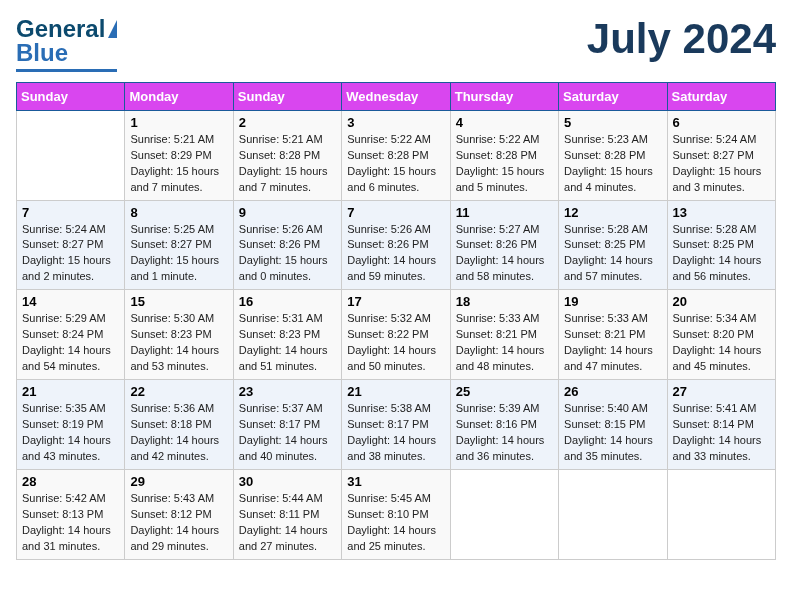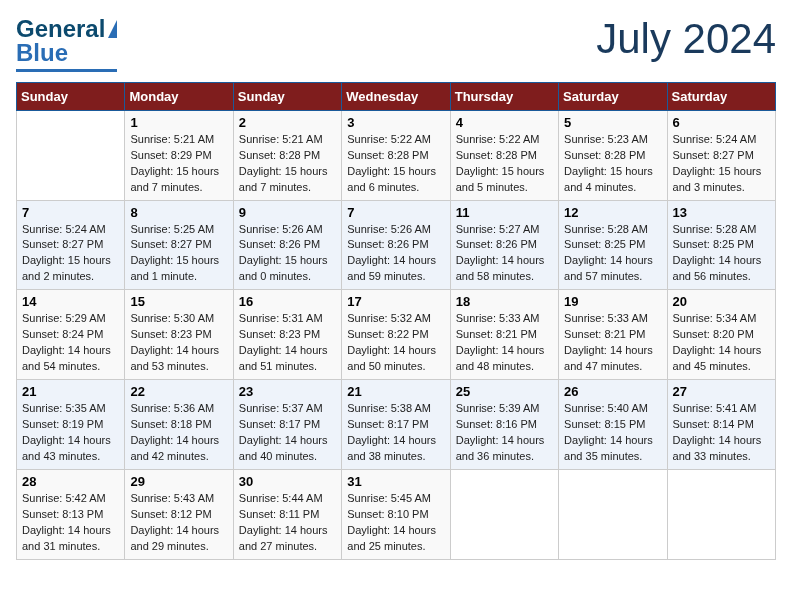--- a/index.html
+++ b/index.html
@@ -31,35 +31,35 @@
       width: 100%;
       height: 3px;
       background: #2a6db5;
       margin-top: 2px;
     }
     .title-area {
       text-align: right;
     }
     .month-title {
       font-size: 42px;
-      font-weight: normal;
+      font-weight: bold;
       color: #1a3a5c;
       line-height: 1.1;
     }
     .location-title {
       font-size: 16px;
       color: #333;
     }
     table {
       width: 100%;
       border-collapse: collapse;
       font-size: 11px;
     }
     thead tr th {
-      background: #7f1d1d;
+      background: #d946ef;
       color: #fff;
       font-size: 13px;
       font-weight: bold;
       padding: 6px 4px;
       border: 1px solid #1a5a9a;
       text-align: left;
     }
     tbody tr td {
       border: 1px solid #ccc;
       vertical-align: top;

